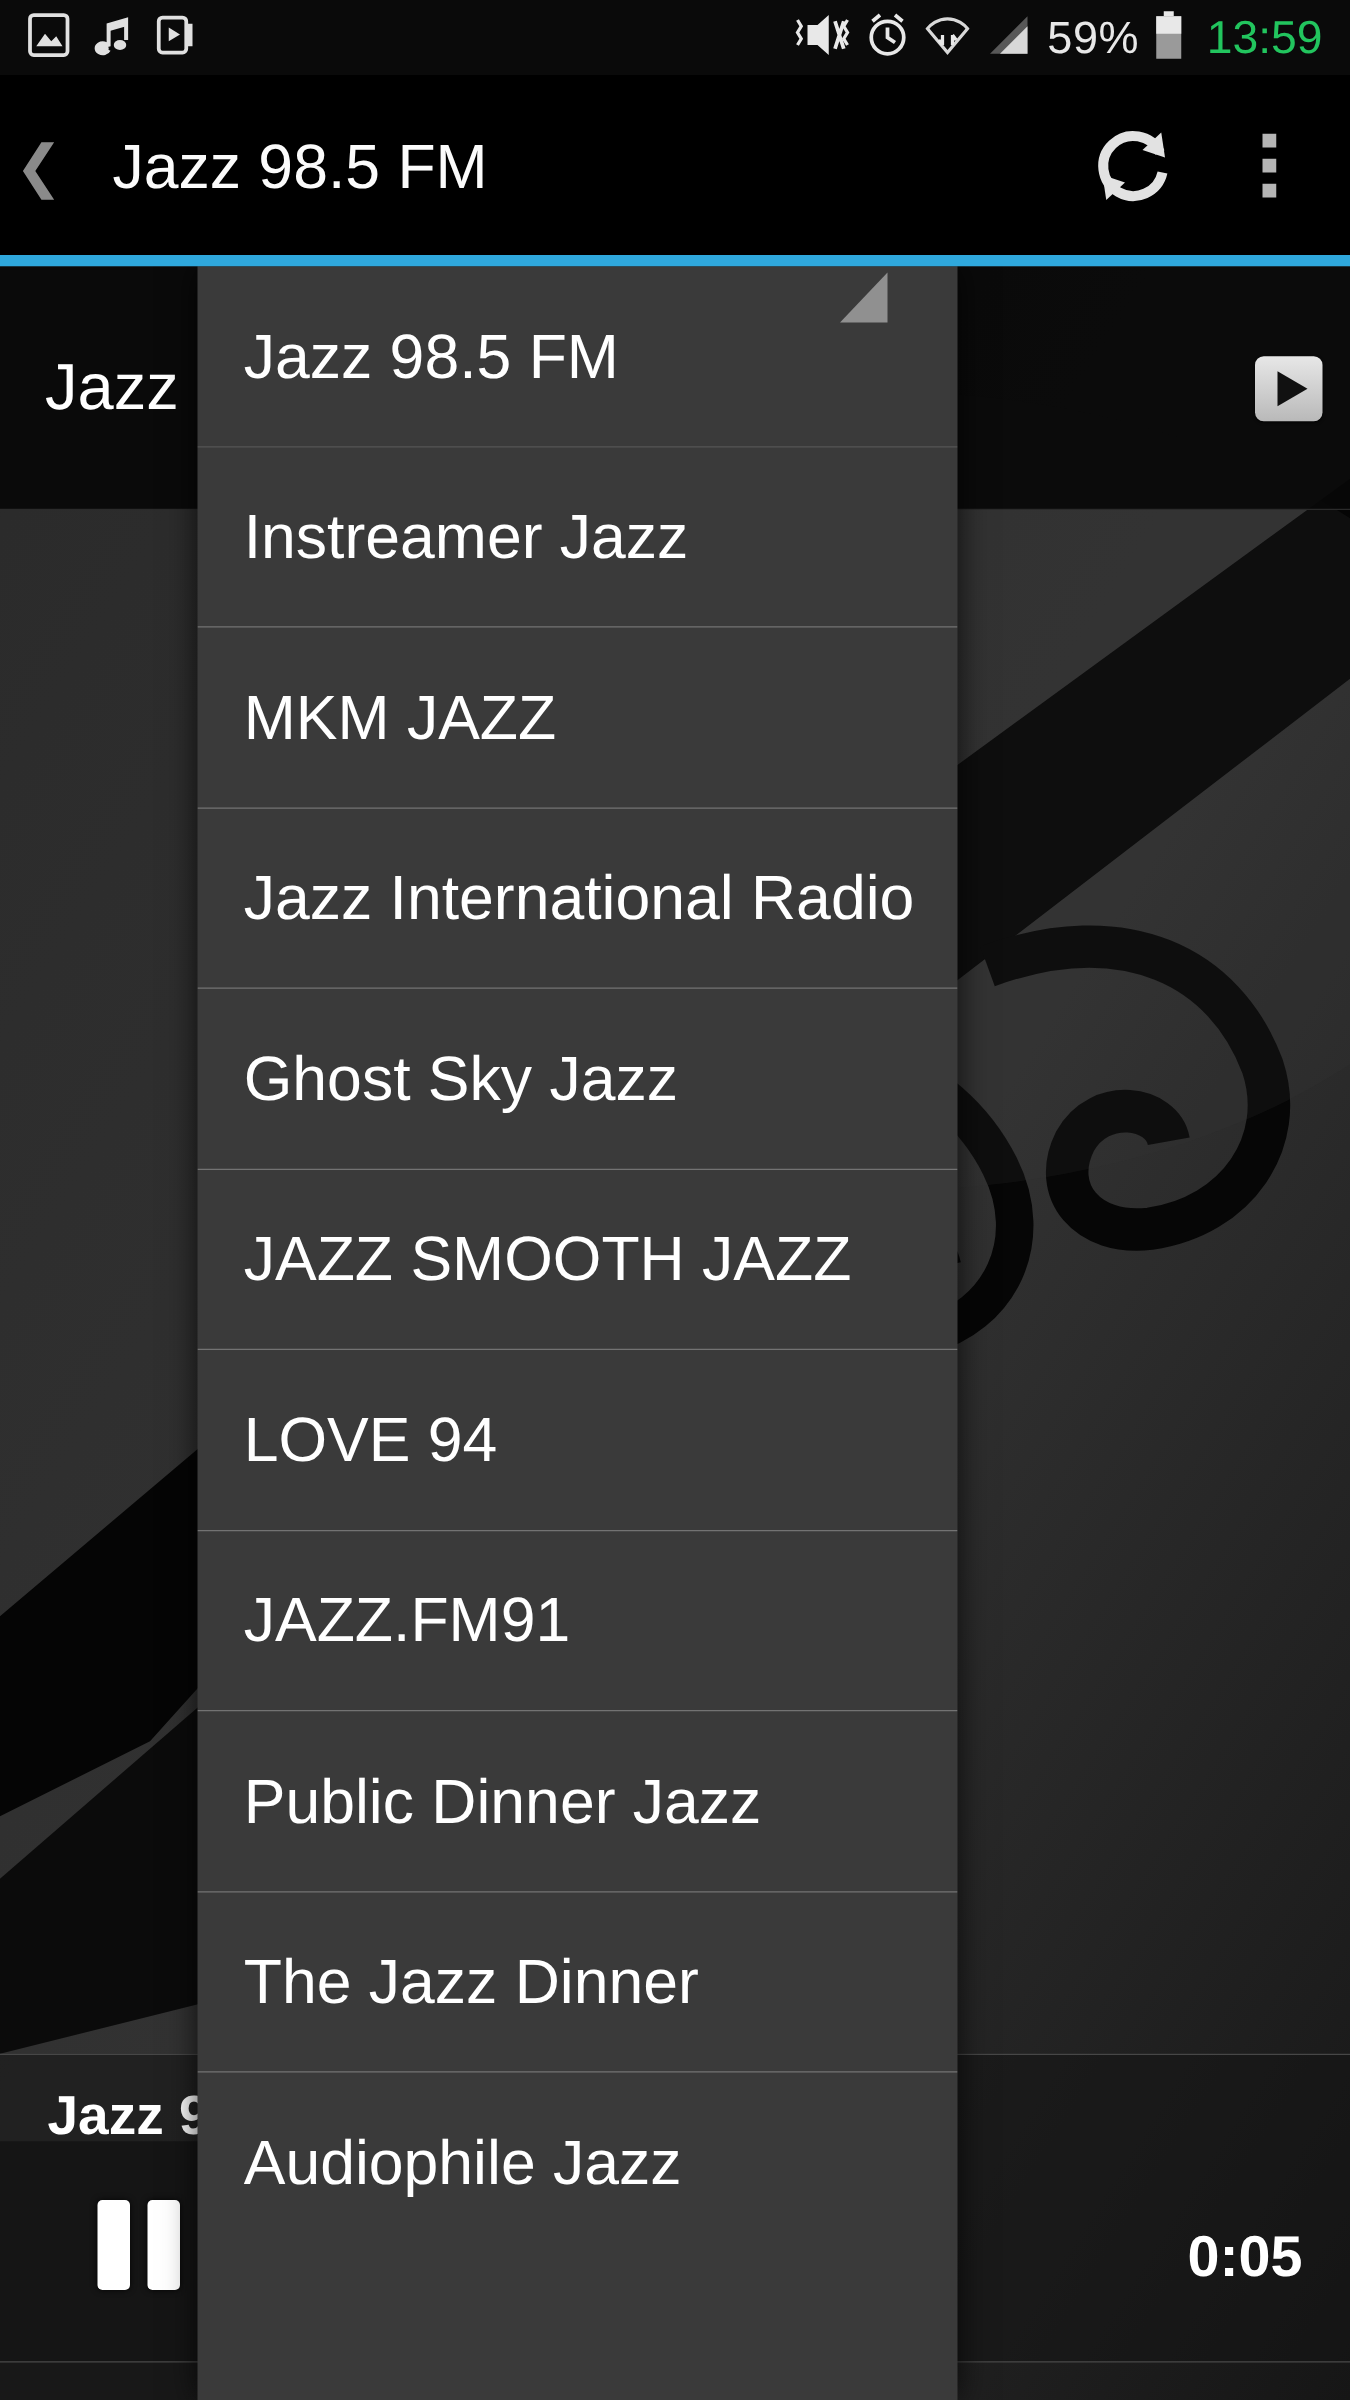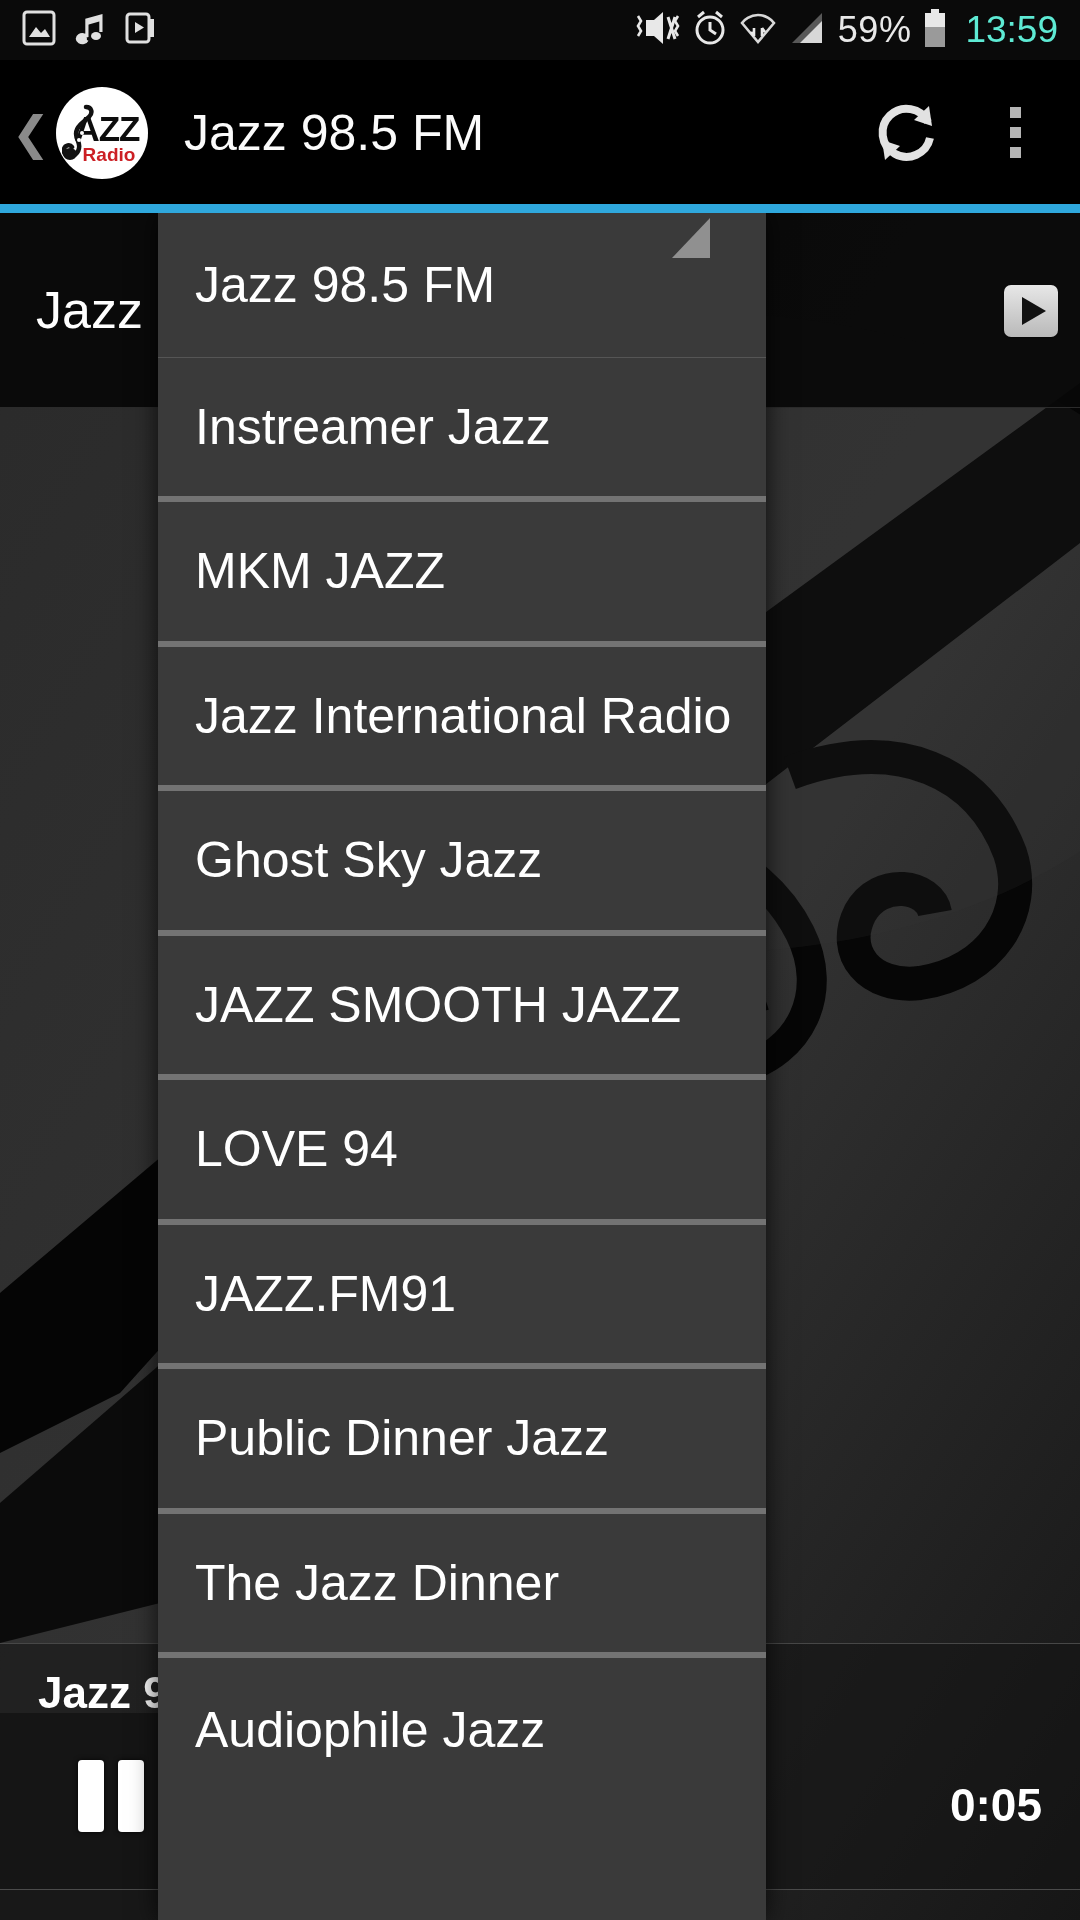--- a/index.html
+++ b/index.html
@@ -17,21 +17,21 @@
     background:#0a0a0a; display:flex; align-items:center;
     padding:0 22px; z-index:50;
   }
   .sb-left { display:flex; align-items:center; gap:18px; }
   .sb-right { margin-left:auto; display:flex; align-items:center; gap:12px; }
   .sb-icon { display:block; }
   .sb-text {
     color:#e8e8e8; font-size:36px; letter-spacing:0.5px;
     font-family:"Liberation Sans", sans-serif;
   }
-  .sb-time { color:#5eead4; font-size:37px; margin-left:6px; }
+  .sb-time { color:#22c55e; font-size:37px; margin-left:6px; }
 
   
   .appbar {
     position:absolute; top:60px; left:0; width:1080px; height:145px;
     background:#000; display:flex; align-items:center; z-index:40;
   }
   .back-chevron {
     width:46px; display:flex; align-items:center; justify-content:center;
     color:#8a8a8a; font-size:46px; line-height:1; margin-left:8px;
   }
@@ -133,21 +133,21 @@
   
   .dropdown {
     position:absolute; left:158px; top:213px;
     width:608px; height:1707px;
     background:#3a3a3a;
     box-shadow:0 0 24px rgba(0,0,0,0.75);
     z-index:30; overflow:hidden;
   }
   .dd-item {
     height:144.5px; display:flex; align-items:center;
-    padding-left:37px; border-bottom:6px solid #737373;
+    padding-left:37px; border-bottom:1px solid #737373;
     color:#fff; font-size:50px; white-space:nowrap;
   }
   .dd-item.first { border-bottom:1px solid #555; }
   .dd-item.clipped { border-bottom:none; }
 </style>
 </head>
 <body>
 
 <div id="screen">
 
@@ -210,32 +210,20 @@
           <rect x="2" y="5" width="20" height="34" fill="#9a9a9a"></rect>
           <rect x="2" y="5" width="20" height="14" fill="#e8e8e8"></rect>
         </svg>
       </span>
       <span class="sb-time">13:59</span>
     </div>
   </div>
 
   <div class="appbar">
     <div class="back-chevron">❮</div>
-    <div class="applogo">
-      <span class="sax">
-        <svg width="36" height="66" viewBox="0 0 36 66">
-          <path d="M24 6 C30 6 31 12 27 16 L18 24 C14 28 13 34 16 40 C19 47 16 54 9 55 C4 55.6 1 52 2 48 C3 44 8 43 10 46" fill="none" stroke="#111" stroke-width="4.5" stroke-linecap="round"></path>
-          <ellipse cx="8" cy="53" rx="7" ry="6" fill="#111"></ellipse>
-          <circle cx="20" cy="32" r="2" fill="#fff"></circle>
-          <circle cx="17" cy="39" r="2" fill="#fff"></circle>
-        </svg>
-      </span>
-      <span class="jz">AZZ</span>
-      <span class="rd">Radio</span>
-    </div>
     <div class="appbar-title">Jazz 98.5 FM</div>
     <div class="appbar-actions">
       <div class="refresh-btn">
         <svg width="74" height="74" viewBox="0 0 74 74">
           <path d="M58 26 A24 24 0 1 0 60 42" fill="none" stroke="#e2e2e2" stroke-width="8" stroke-linecap="butt"></path>
           <path d="M59 10 L62 30 L44 24 Z" fill="#e2e2e2"></path>
           <path d="M15 64 L12 44 L30 50 Z" fill="#e2e2e2"></path>
         </svg>
       </div>
       <div class="overflow-btn">

